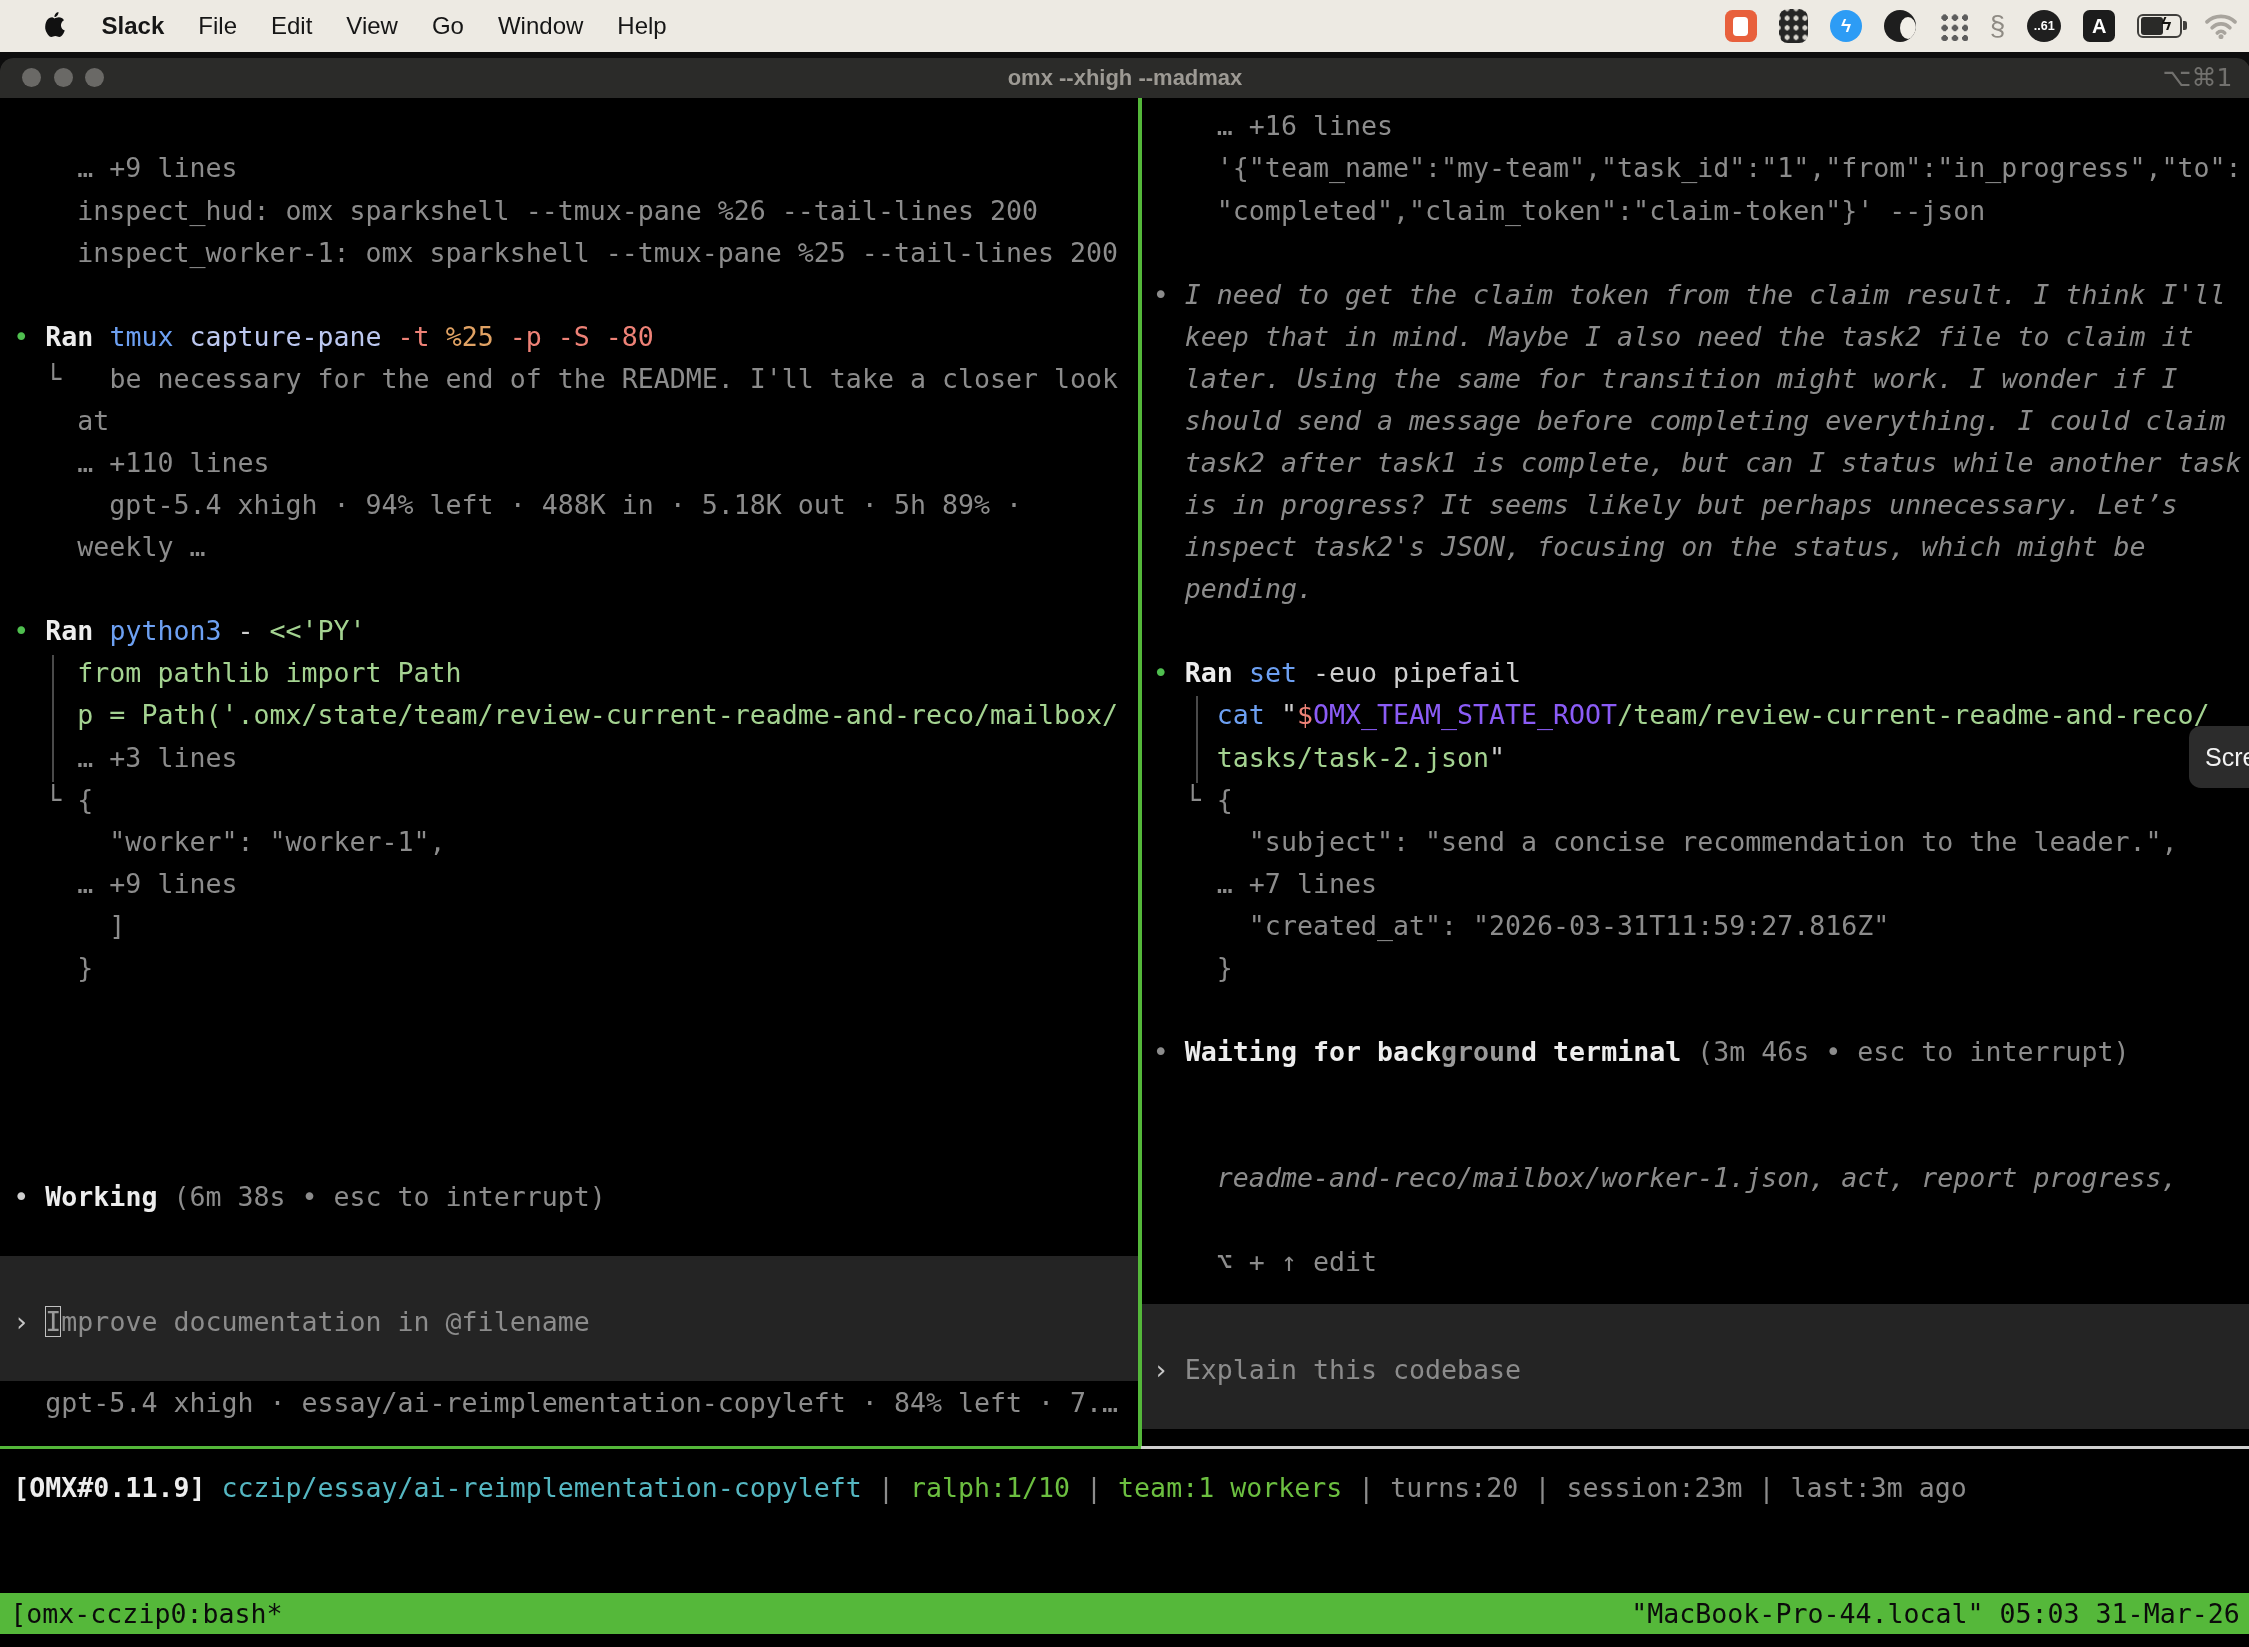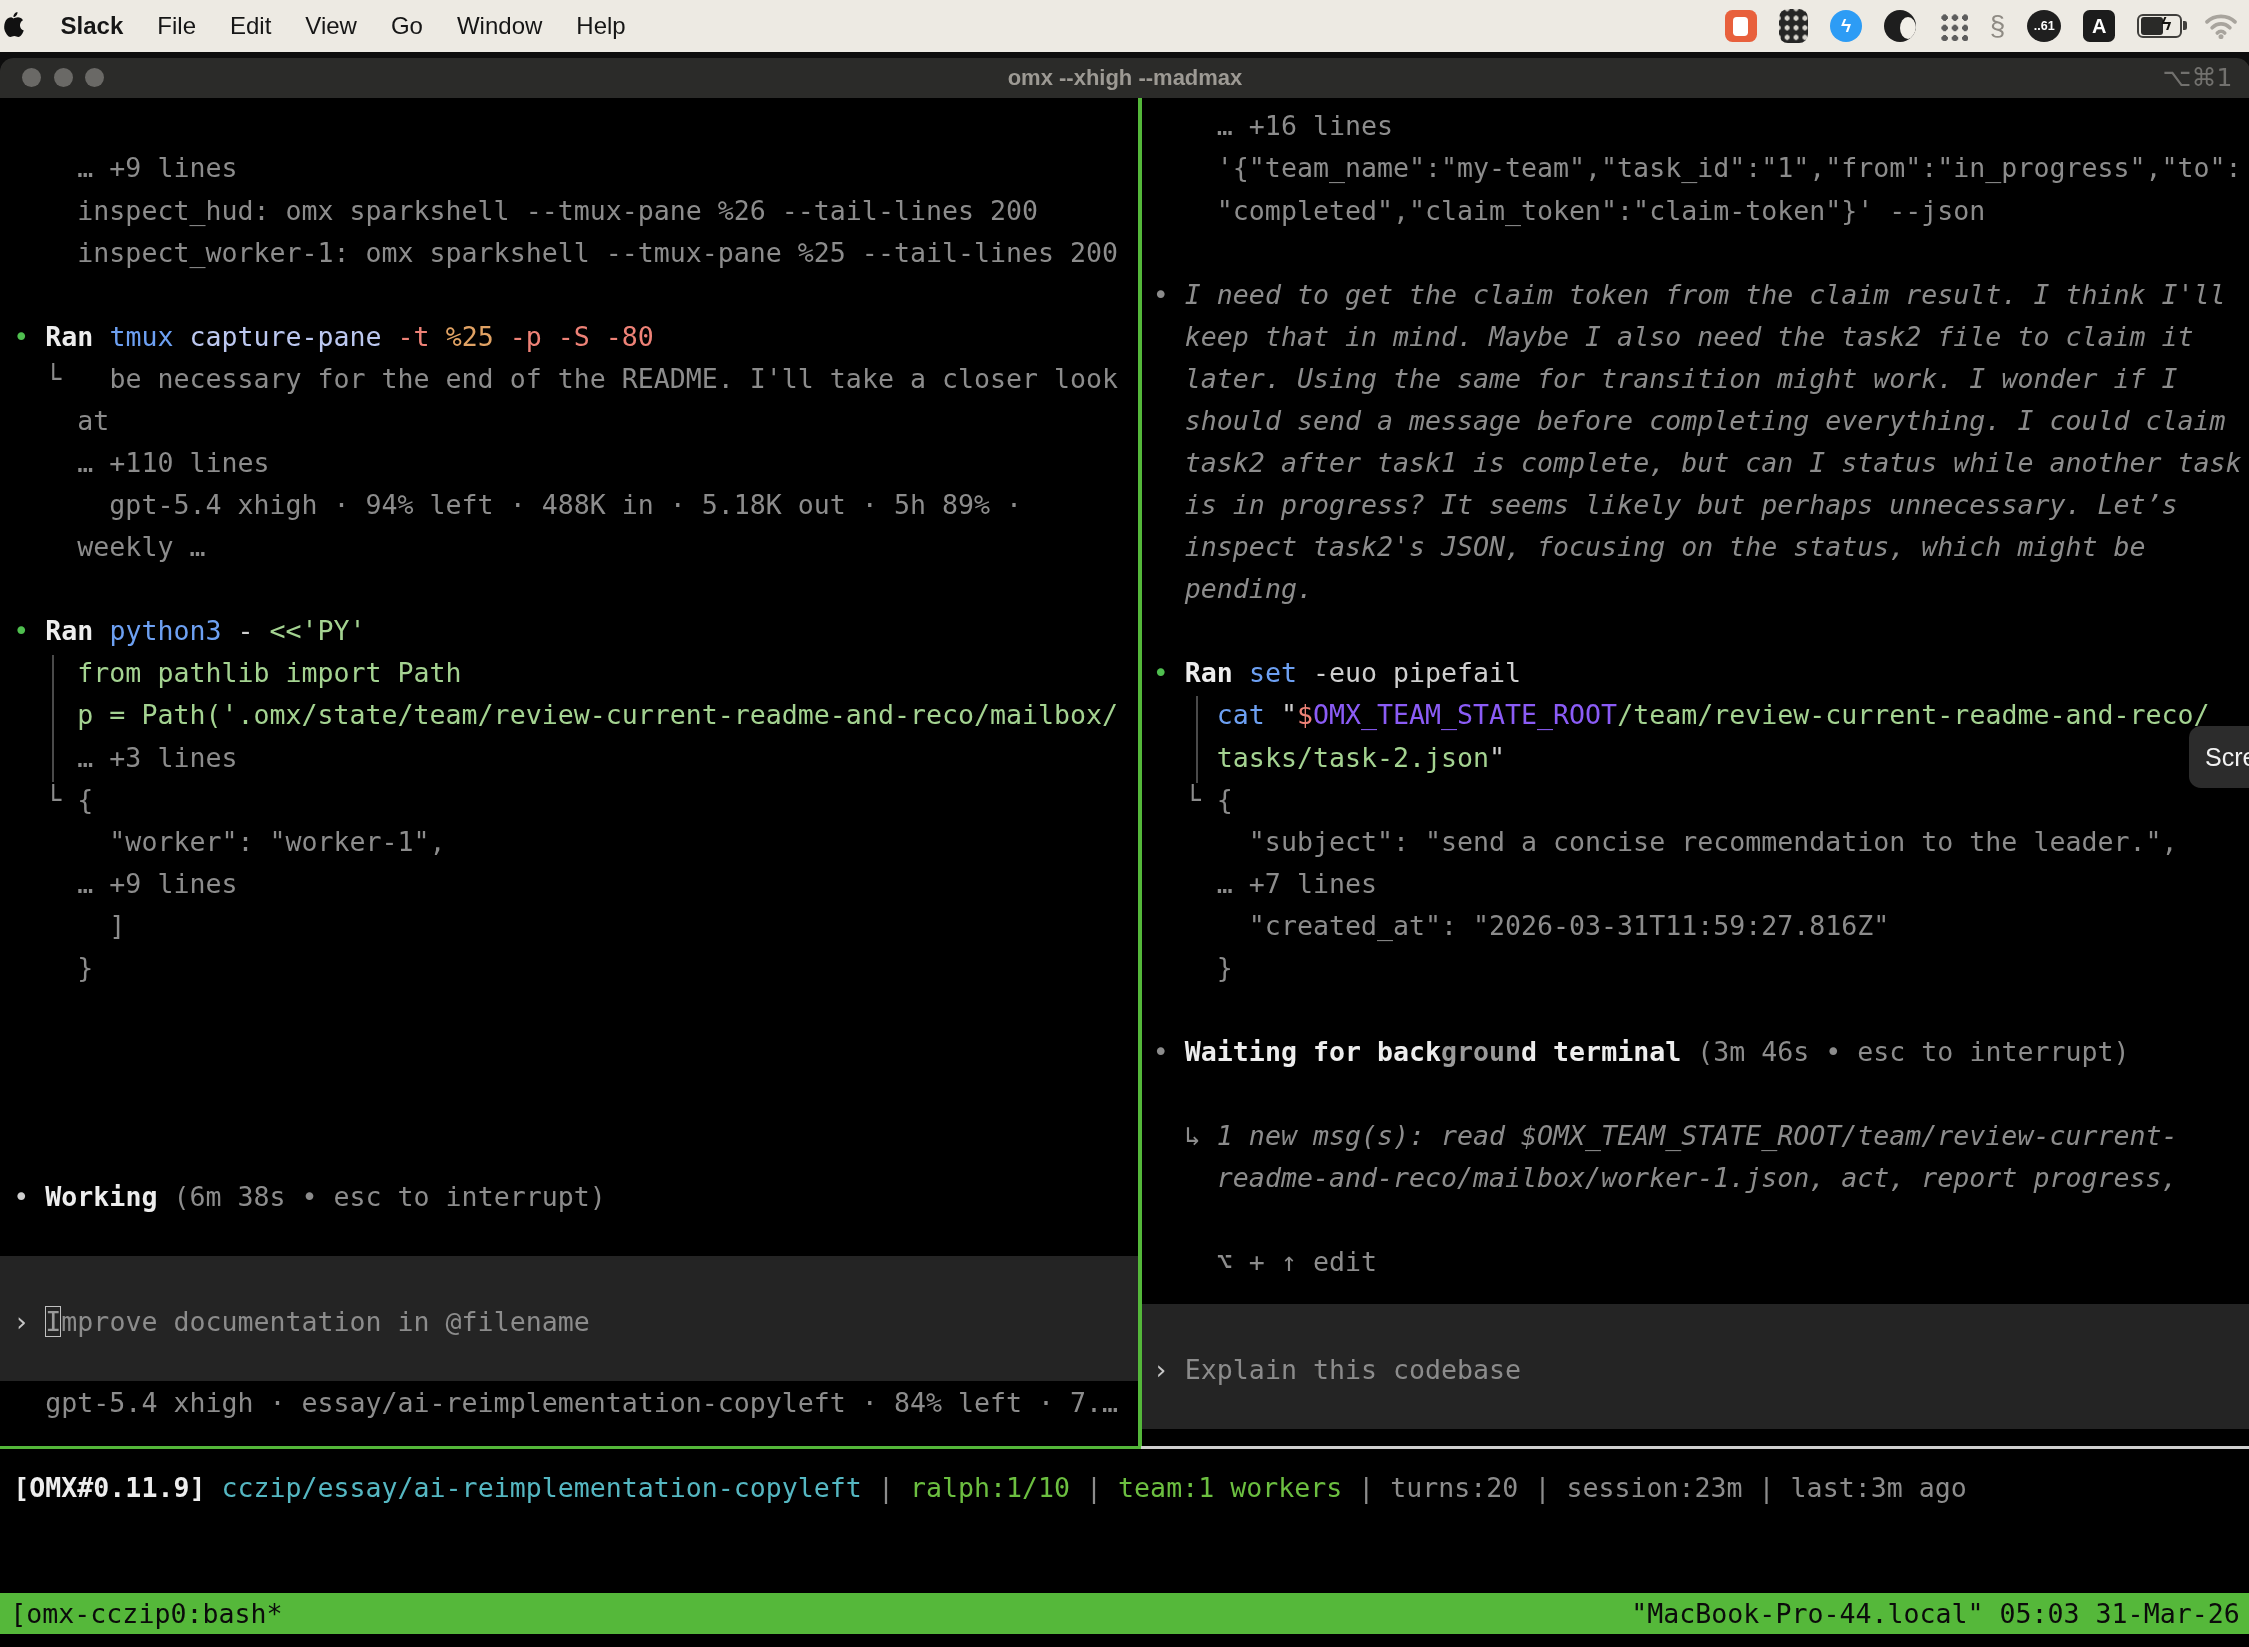--- a/index.html
+++ b/index.html
@@ -5,21 +5,21 @@
   html,body{margin:0;padding:0;}
   body{
     width:2250px;height:1648px;overflow:hidden;background:#0d0d0d;
     font-family:"Liberation Sans",sans-serif;position:relative;
   }
   
   .menubar{
     position:absolute;top:0;left:0;width:2250px;height:52px;
     background:#edeae3;display:flex;align-items:center;justify-content:space-between;
   }
-  .menubar-left{display:flex;align-items:center;gap:34px;}
+  .menubar-left{display:flex;align-items:center;gap:34px;padding-left:41px;}
   .menubar-left .apple{width:26.6px;height:31px;display:inline-block;}
   .menu-item{font-size:24px;color:#161616;}
   .menu-item.app{font-weight:700;}
   .menubar-right{display:flex;align-items:center;gap:22px;padding-right:11.8px;}
   .mb-icon{display:inline-flex;align-items:center;justify-content:center;position:relative;}
   .icon-screenshare{width:32px;height:32px;background:#e8603c;border-radius:7.4px;}
   .icon-screenshare .inner{width:14.8px;height:19px;background:#fff;border-radius:3.7px;margin:auto;}
   .icon-keypad{width:29.5px;height:34px;background:#262626;border-radius:8.9px;
     background-image:radial-gradient(#d9d6cf 2.2px, transparent 2.6px);
     background-size:8.9px 9.6px;background-position:3.7px 4.4px;}
@@ -174,21 +174,20 @@
       <div class="tline" style="top: 470px;"><span class="seg fg">  </span><span class="seg fg i">pending.</span></div>
       <div class="tline" style="top: 554px;"><span class="seg grn">• </span><span class="seg wt">Ran </span><span class="seg blu">set</span><span class="seg lt"> -euo pipefail</span></div>
       <div class="tline" style="top: 596px;"><span class="seg fg">    </span><span class="seg blu">cat </span><span class="seg lt">"</span><span class="seg sal">$</span><span class="seg var">OMX_TEAM_STATE_ROOT</span><span class="seg cod">/team/review-current-readme-and-reco/</span></div>
       <div class="tline" style="top: 639px;"><span class="seg fg">    </span><span class="seg cod">tasks/task-2.json</span><span class="seg lt">"</span></div>
       <div class="tline" style="top: 681px;"><span class="seg fg">  └ </span><span class="seg fg">{</span></div>
       <div class="tline" style="top: 723px;"><span class="seg fg">      "subject": "send a concise recommendation to the leader.",</span></div>
       <div class="tline" style="top: 765px;"><span class="seg fg">    … +7 lines</span></div>
       <div class="tline" style="top: 807px;"><span class="seg fg">      "created_at": "2026-03-31T11:59:27.816Z"</span></div>
       <div class="tline" style="top: 849px;"><span class="seg fg">    }</span></div>
       <div class="tline" style="top: 933px;"><span class="seg fg">• </span><span class="seg wt">Waiting for back</span><span class="seg shim">groun</span><span class="seg wt">d terminal </span><span class="seg fg">(3m 46s • esc to interrupt)</span></div>
-      <div class="tline" style="top: 1017px;"><span class="seg fg">  ↳ </span><span class="seg fg i">1 new msg(s): read $OMX_TEAM_STATE_ROOT/team/review-current-</span></div>
       <div class="tline" style="top: 1059px;"><span class="seg fg">    </span><span class="seg fg i">readme-and-reco/mailbox/worker-1.json, act, report progress,</span></div>
       <div class="tline" style="top: 1101px;"><span class="seg fg">    </span></div>
       <div class="tline" style="top: 1143px;"><span class="seg fg">    ⌥ + ↑ edit</span></div>
       <div class="tline" style="top: 1284px;"><span class="seg fg">  gpt-5.4 xhigh · 94% left · 488K in · 5.18K out · 5h 89% · weekly …</span></div>
       <div class="rule" style="left: 55px; top: 598px; height: 87px;"></div>
       <div class="tbox" style="top: 1158px; height: 125px; margin-top: 48px;">
         <div class="tline" style="top: 45px;"><span class="seg br">› </span><span class="seg fg">Explain this codebase</span></div>
       </div>
     </div>
   <div class="vdiv"></div>

